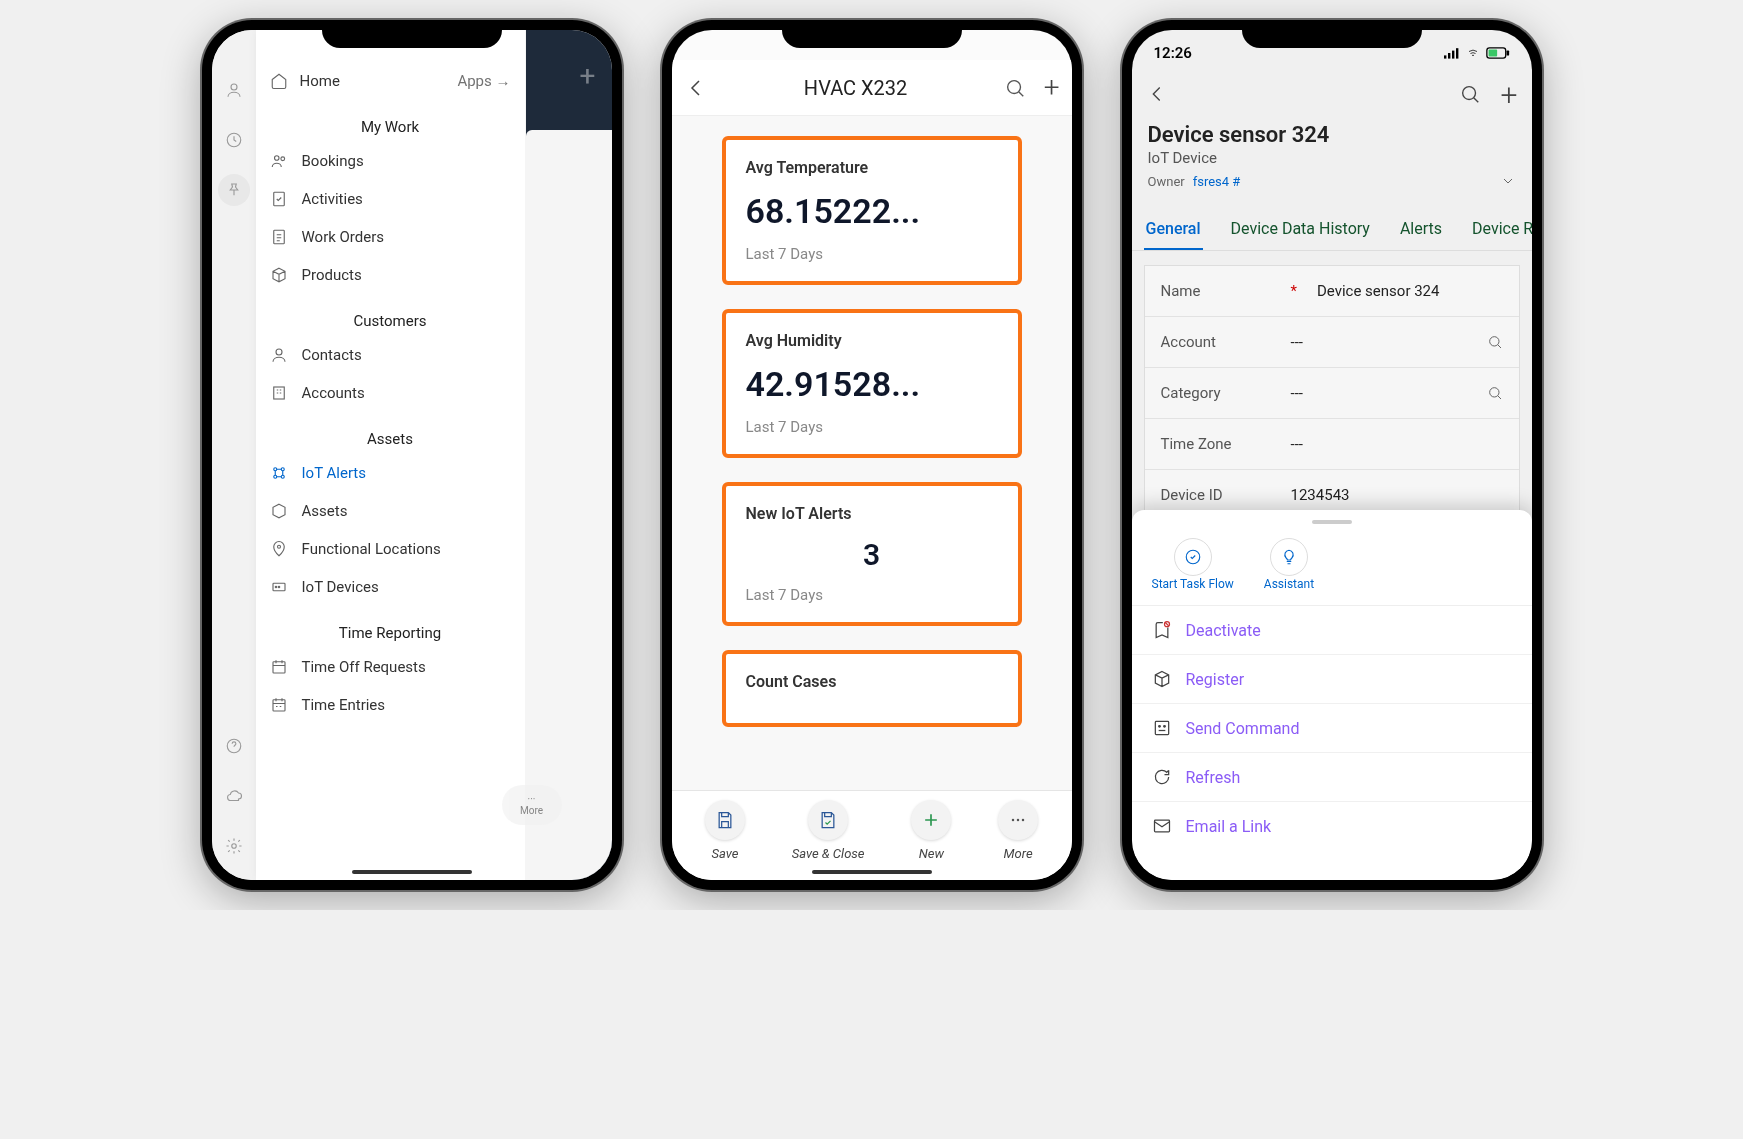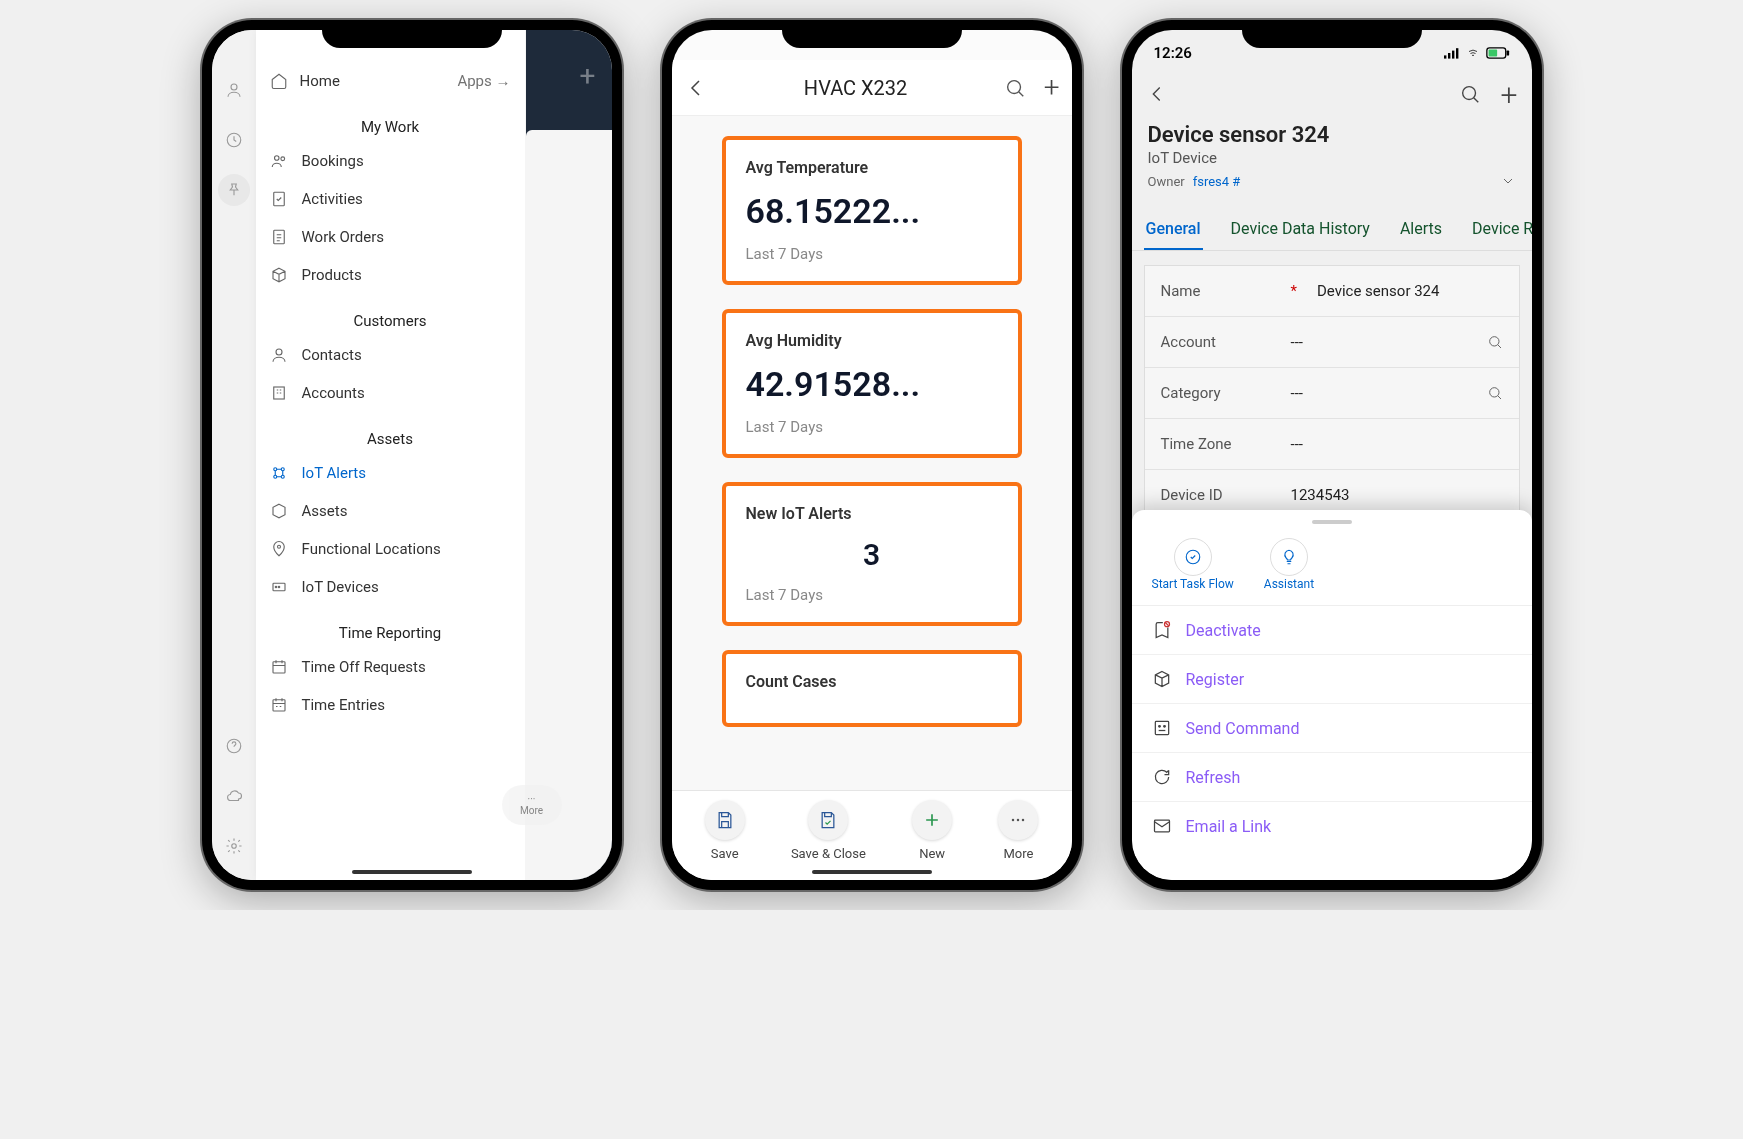--- a/index.html
+++ b/index.html
@@ -79,21 +79,21 @@
 .p2-title { flex:1; text-align:center; font-size:20px; color:#222; font-weight:400;}
 .p2-search {width:22px; height:22px; color:#555; margin-right:18px;}
 .p2-plus {font-size:28px; color:#444; font-weight:300;}
 .p2-body { flex:1; padding:20px 50px 0; overflow-y:auto; background:#f8f8f8;}
 .metric-card { background:#fff; border:4px solid #f97316; border-radius:6px; padding:18px 20px; margin-bottom:24px; }
 .metric-label { font-size:16px; color:#333; font-weight:600; margin-bottom:14px;}
 .metric-value { font-size:34px; font-weight:600; color:#0f172a; margin-bottom:8px; white-space:nowrap; overflow:hidden; text-overflow:ellipsis;}
 .metric-value.center { text-align:center; font-size:30px;}
 .metric-sub { font-size:15px; color:#888; margin-top:14px;}
 .p2-bottom { height:90px; background:#fff; border-top:1px solid #e5e5e5; display:flex; align-items:center; justify-content:space-around; padding:0 10px 10px;}
-.p2-btn { display:flex; flex-direction:column; align-items:center; gap:6px; font-size:13px; color:#444;}
+.p2-btn { display:flex; flex-direction:column; align-items:center; gap:6px; font-size:13px; color:#444;font-style:italic;}
 .p2-btn .circ { width:40px; height:40px; border-radius:50%; background:#f3f3f3; box-shadow: 0 1px 3px rgba(0,0,0,0.15); display:flex; align-items:center; justify-content:center;}
 .p2-btn .circ svg {width:20px; height:20px;}
 
 
 .p3-screen { background:#f0f0f0; display:flex; flex-direction:column; position:relative;}
 .p3-status { height:26px; margin-top:10px; display:flex; align-items:center; justify-content:space-between; padding:0 22px; font-size:15px; font-weight:600;}
 .p3-status-icons {display:flex; gap:5px; align-items:center;}
 .p3-hrow { height:56px; display:flex; align-items:center; padding:0 14px;}
 .p3-back {width:22px; height:22px; color:#444;}
 .p3-srch {width:22px; height:22px; color:#444; margin-left:auto; margin-right:20px;}

